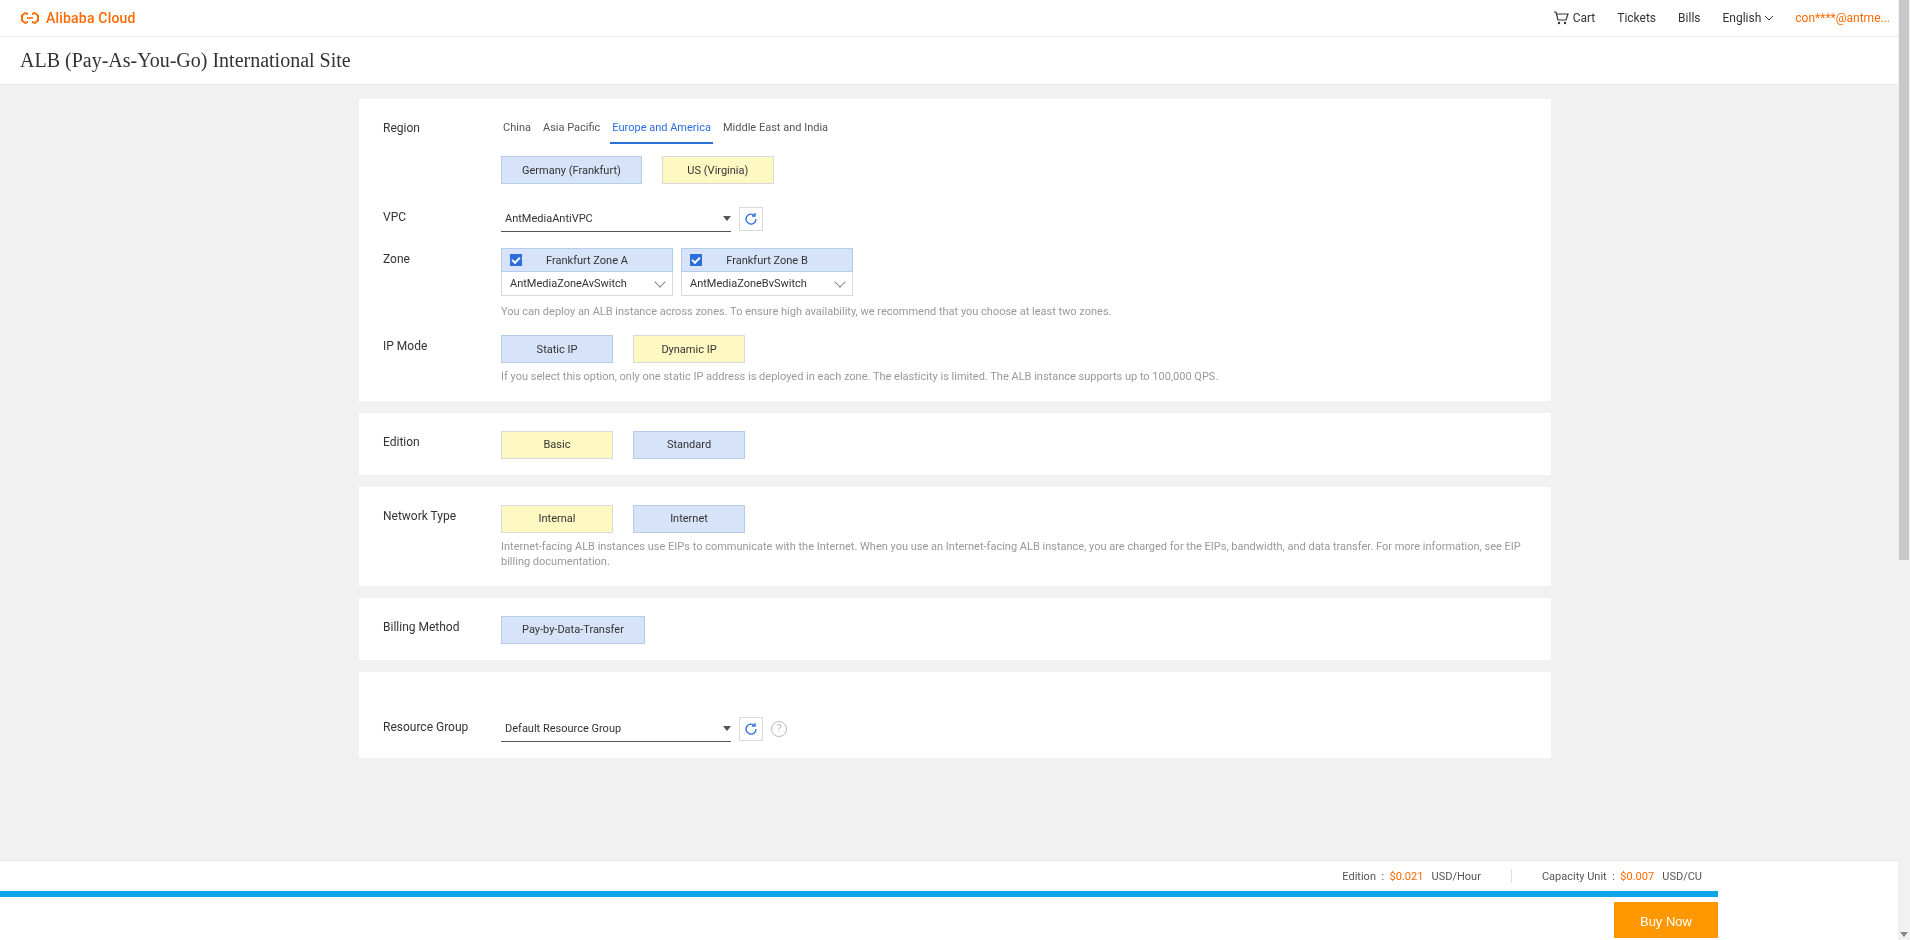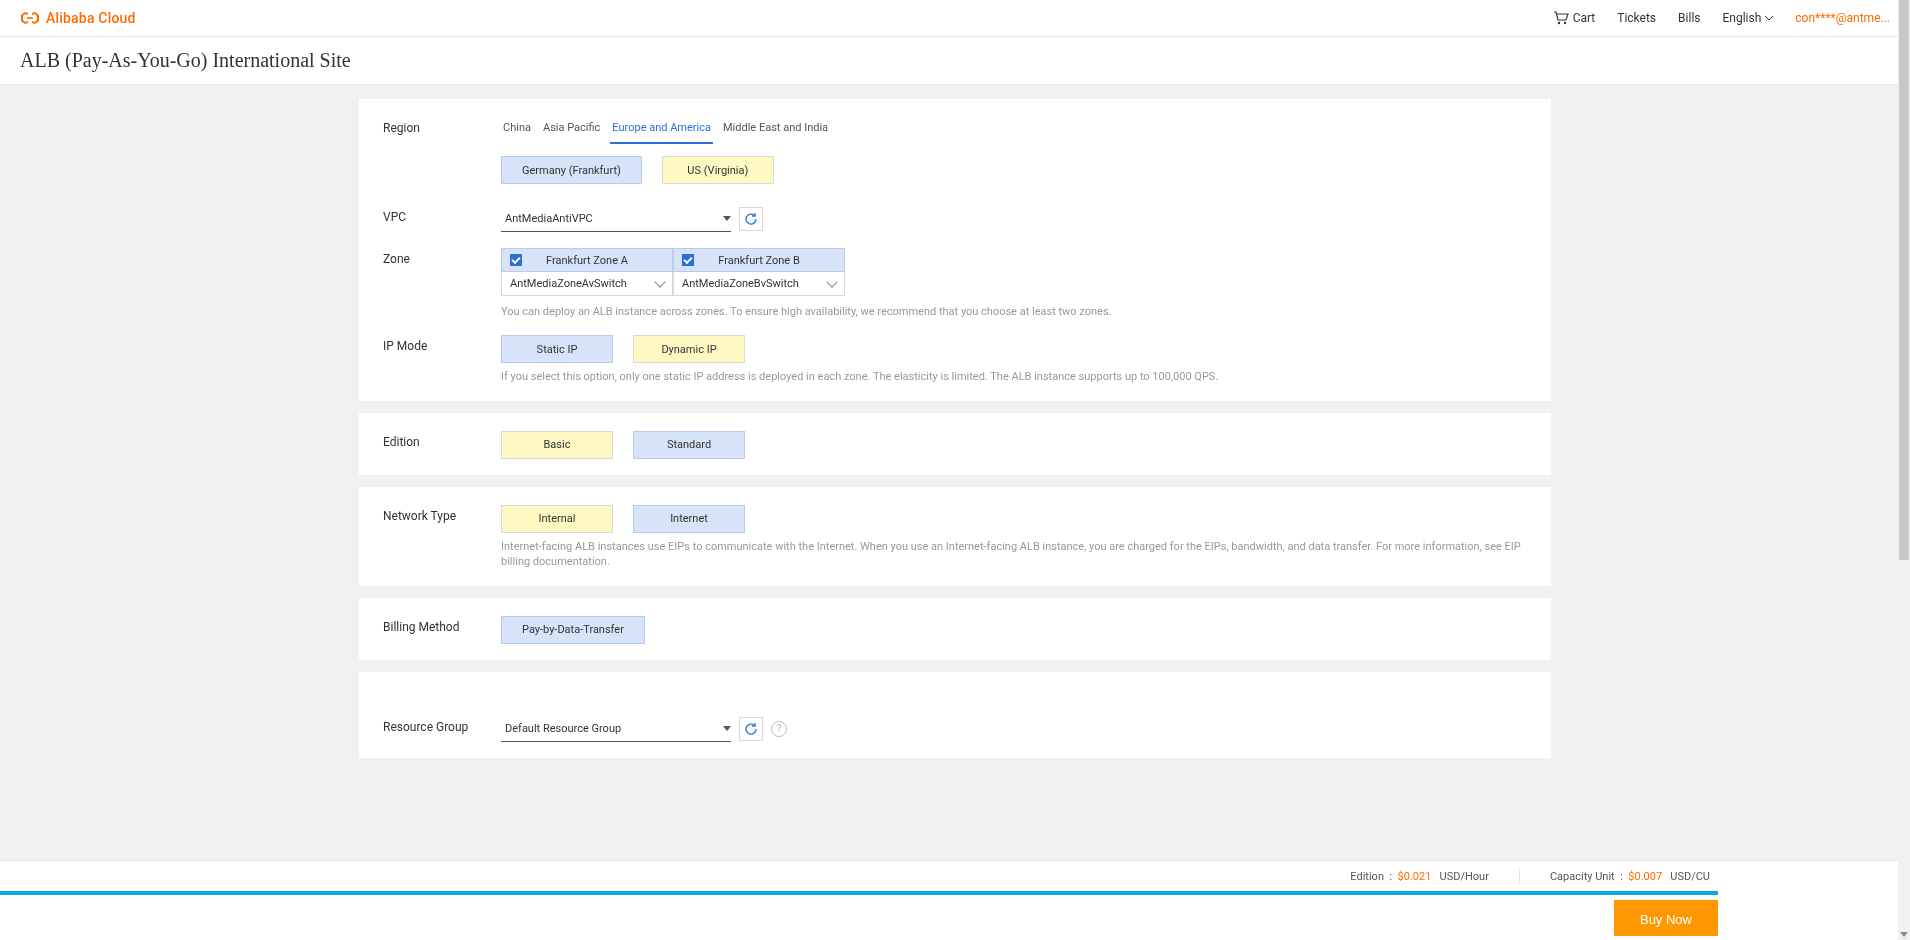--- a/index.html
+++ b/index.html
@@ -40,40 +40,40 @@
     .pill { border: 1px solid #d9d9d9; height: 28px; padding: 0 20px; display: flex; align-items: center; justify-content: center; font-size: 11px; color: #333; cursor: pointer; min-width: 112px; background: #fef9c3; }
     .pill.selected { background: #d6e3f8; border-color: #b7cceb; }
 
     
     .select-line { display: flex; align-items: center; gap: 8px; }
     .underline-select { width: 230px; height: 26px; border: none; border-bottom: 1px solid #555; font-size: 11px; padding-left: 4px; display: flex; align-items: center; justify-content: space-between; cursor: pointer; }
     .underline-input { width: 148px; height: 24px; border: none; border-bottom: 1px solid #555; font-size: 11px; padding-left: 4px; background: transparent; outline: none; }
     .caret-solid { width: 0; height: 0; border-left: 4px solid transparent; border-right: 4px solid transparent; border-top: 5px solid #555; }
 
     
-    .zone-row { display: flex; margin-bottom: 8px; }
+    .zone-row { display: flex; gap: 8px; margin-bottom: 8px; }
     .zone-box { width: 172px; display: flex; flex-direction: column; }
     .zone-head { height: 24px; background: #d6e3f8; border: 1px solid #b7cceb; display: flex; align-items: center; padding-left: 8px; gap: 12px; font-size: 11px; color: #333; position: relative; }
     .zone-head .zb-label { position: absolute; left: 50%; transform: translateX(-50%); }
     .zone-check { width: 12px; height: 12px; background: #2A6FDB; position: relative; }
     .zone-check::after { content: ""; position: absolute; left: 2px; top: 3px; width: 6px; height: 3px; border-left: 2px solid #fff; border-bottom: 2px solid #fff; transform: rotate(-45deg); }
     .zone-select { height: 24px; border: 1px solid #d9d9d9; border-top: none; display: flex; align-items: center; justify-content: space-between; padding: 0 8px; font-size: 11px; color: #333; cursor: pointer; }
     .chev-down-sm { width: 8px; height: 8px; border-right: 1px solid #888; border-bottom: 1px solid #888; transform: rotate(45deg); margin-top: -3px; }
 
     .help-text { font-size: 11px; color: #999; margin-top: 6px; line-height: 1.4; }
 
     
     .icon-btn { width: 24px; height: 24px; border: 1px solid #d9d9d9; display: flex; align-items: center; justify-content: center; cursor: pointer; }
     .refresh-svg { display: block; }
 
     .q-icon { width: 16px; height: 16px; border-radius: 50%; border: 1px solid #bbb; color: #bbb; display: flex; align-items: center; justify-content: center; font-size: 11px; }
 
     
     .footer { position: fixed; bottom: 0; left: 0; right: 12px; background: #fff; border-top: 1px solid #e8e8e8; height: 80px; padding-right: 180px; }
-    .footer-top { display: flex; justify-content: flex-end; gap: 30px; padding: 8px 8px; border-bottom: 4px solid #0ea5e9; font-size: 11px; color: #555; align-items: center; }
+    .footer-top { display: flex; justify-content: flex-end; gap: 30px; padding: 8px 16px; border-bottom: 6px solid #0ea5e9; font-size: 11px; color: #555; align-items: center; }
     .footer-top .sep { width: 1px; height: 14px; background: #e0e0e0; }
     .footer-top .price { color: #FF6A00; }
     .footer-bottom { display: flex; justify-content: flex-end; align-items: center; height: 46px; }
     .buy-btn { background: #FF9800; color: #fff; border: none; height: 36px; padding: 12px 26px; font-size: 13px; cursor: pointer; }
 
     
     .fake-scroll { position: fixed; right: 0; top: 0; bottom: 0; width: 12px; background: #f1f1f1; }
     .fake-scroll-thumb { position: absolute; left: 1px; right: 1px; top: 0; height: 560px; background: #c8c8c8; }
     .fake-scroll .arrow { position: absolute; left: 50%; transform: translateX(-50%); width: 0; height: 0; border-left: 4px solid transparent; border-right: 4px solid transparent; }
     .fake-scroll .arrow.top { top: 3px; border-bottom: 5px solid #888; }

